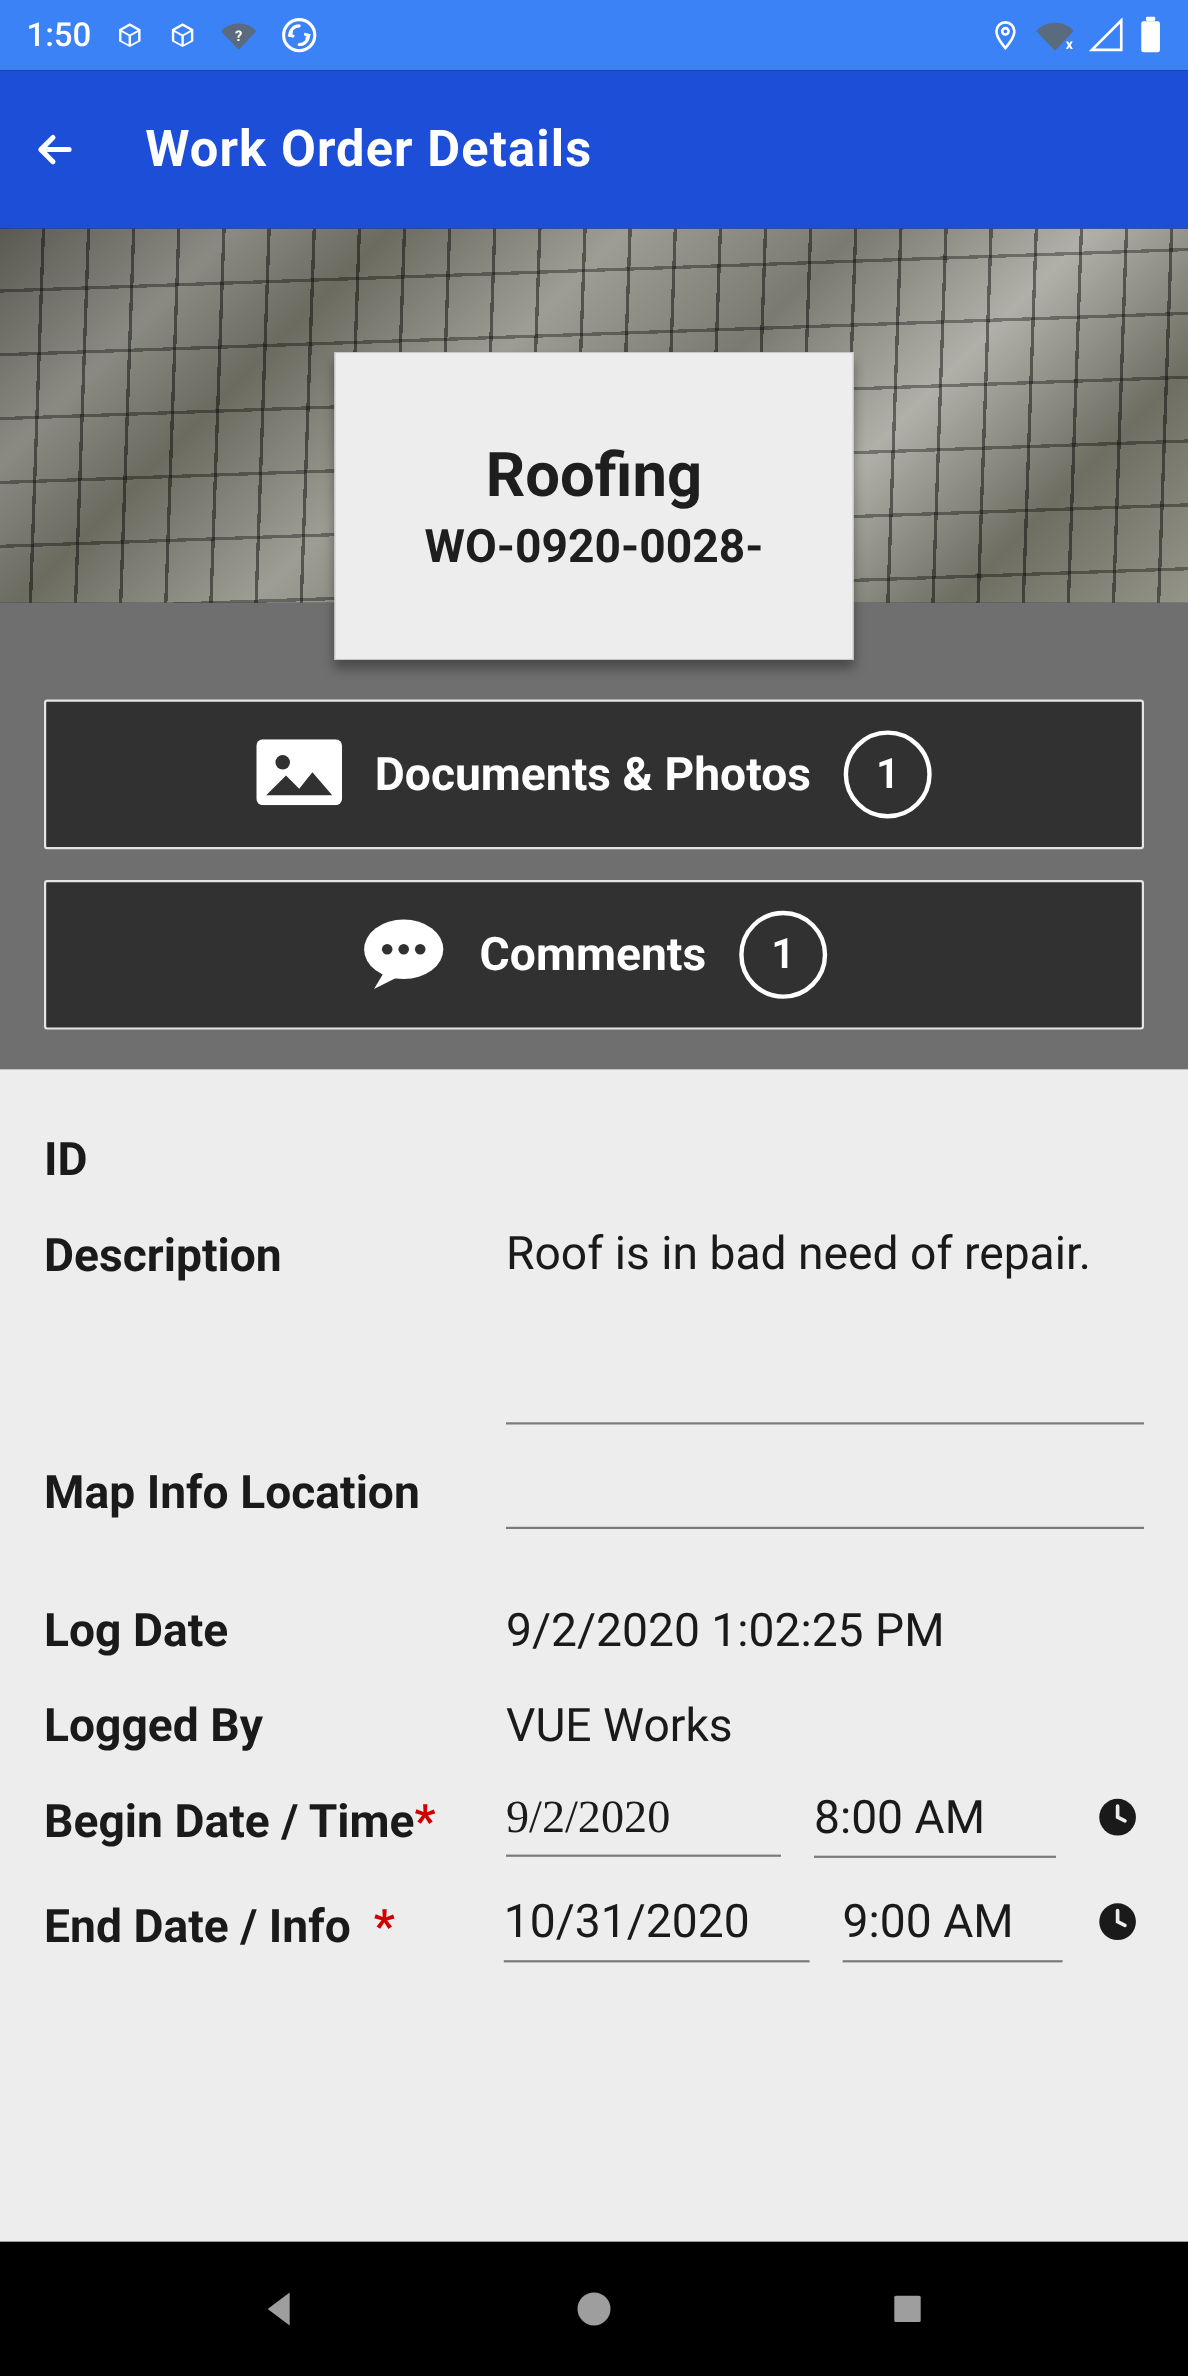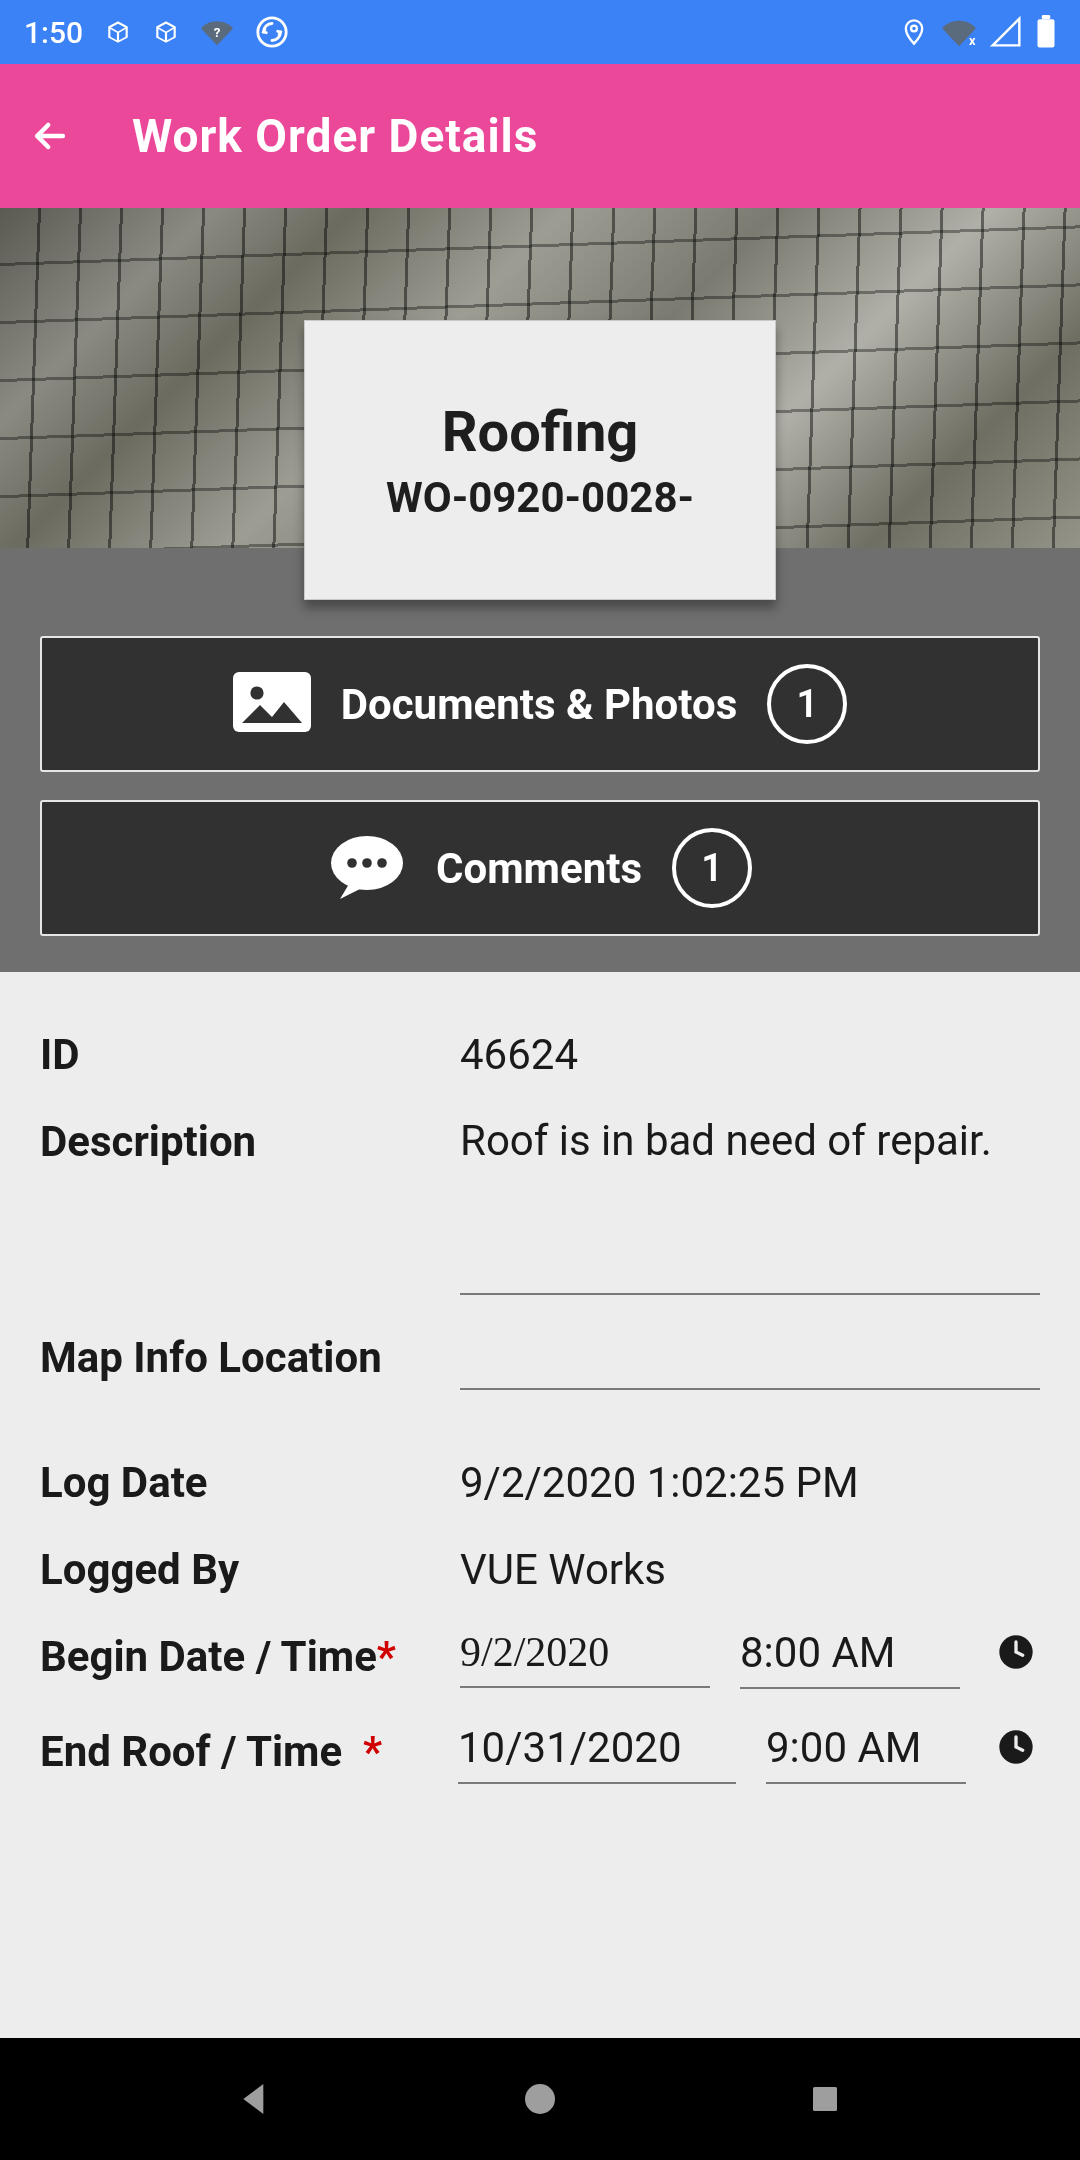--- a/index.html
+++ b/index.html
@@ -6,21 +6,21 @@
     body { width:1080px; height:2160px; background:#000; display:flex; flex-direction:column; }
     
     
     .statusbar { height:64px; background:#3b82f6; display:flex; align-items:center; justify-content:space-between; padding:0 24px; color:#fff; }
     .sb-left { display:flex; align-items:center; gap:22px; }
     .sb-time { font-size:30px; font-weight:500; }
     .sb-icon { display:inline-flex; }
     .sb-right { display:flex; align-items:center; gap:14px; }
     
     
-    .appbar { height:144px; background:#ec4899; display:flex; align-items:center; padding:0 28px; gap:60px; }
+    .appbar { height:144px; background:#1d4ed8; display:flex; align-items:center; padding:0 28px; gap:60px; }
     .back-arrow { width:44px; height:44px; display:flex; align-items:center; justify-content:center; cursor:pointer; }
     .appbar-title { color:#fff; font-size:46px; font-weight:700; letter-spacing:1px; }
     
     
     .hero { height:340px; background:linear-gradient(135deg,#5a5a52 0%,#8a8a82 15%,#6b6b60 25%,#9d9d94 40%,#7a7a70 55%,#b0b0a8 70%,#6e6e63 85%,#949488 100%); position:relative; display:flex; justify-content:center; }
     .hero::after { content:""; position:absolute; inset:0; background:repeating-linear-gradient(92deg, transparent 0 38px, rgba(0,0,0,.45) 38px 41px), repeating-linear-gradient(178deg, transparent 0 55px, rgba(0,0,0,.35) 55px 58px); }
     .hero-card { position:relative; z-index:2; margin-top:112px; width:472px; height:280px; background:#EEEDEE; border:1px solid #C8C8C8; box-shadow:0 8px 10px rgba(0,0,0,.35); display:flex; flex-direction:column; align-items:center; justify-content:center; gap:8px; }
     .hero-title { font-size:56px; font-weight:700; color:#1e1e1e; }
     .hero-sub { font-size:42px; font-weight:700; color:#1e1e1e; }
     
@@ -138,21 +138,20 @@
         </svg></span>
     <span class="dark-btn-label">Comments</span>
     <span class="count-badge">1</span>
   </div>
 </div>
 
 <div class="form">
 
   <div class="row">
     <div class="label">ID</div>
-    <div class="value">46624</div>
   </div>
 
   <div class="row">
     <div class="label">Description</div>
     <textarea class="u-input" rows="3" style="resize: none; font-family: inherit; line-height: 1.35;">Roof is in bad need of repair.</textarea>
   </div>
 
   <div class="row">
     <div class="label">Map Info Location</div>
     <input class="u-input" value="" style="">
@@ -174,21 +173,21 @@
       <input class="u-input small" style="width: 250px; font-family: Liberation Serif, serif;" value="9/2/2020">
       <input class="u-input small" style="width: 220px;" value="8:00 AM">
       <span class="clock-btn" style="margin-left:auto;"><svg width="40" height="40" viewBox="0 0 24 24" fill="#1a1a1a">
             <circle cx="12" cy="12" r="10"></circle>
             <path d="M12 6v6l4 2" stroke="#EEEDEE" stroke-width="2" fill="none" stroke-linecap="round"></path>
           </svg></span>
     </div>
   </div>
 
   <div class="row">
-    <div class="label"><span>End Roof / Time</span> &nbsp;<span class="req">*</span></div>
+    <div class="label"><span>End Date / Info</span> &nbsp;<span class="req">*</span></div>
     <div class="dtgroup">
       <input class="u-input small" style="width: 278px;" value="10/31/2020">
       <input class="u-input small" style="width: 200px;" value="9:00 AM">
       <span class="clock-btn" style="margin-left:auto;"><svg width="40" height="40" viewBox="0 0 24 24" fill="#1a1a1a">
             <circle cx="12" cy="12" r="10"></circle>
             <path d="M12 6v6l4 2" stroke="#EEEDEE" stroke-width="2" fill="none" stroke-linecap="round"></path>
           </svg></span>
     </div>
   </div>
 

